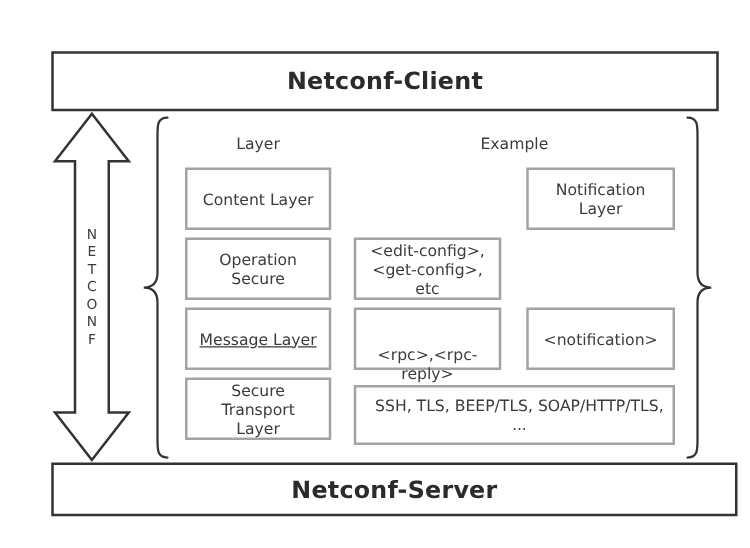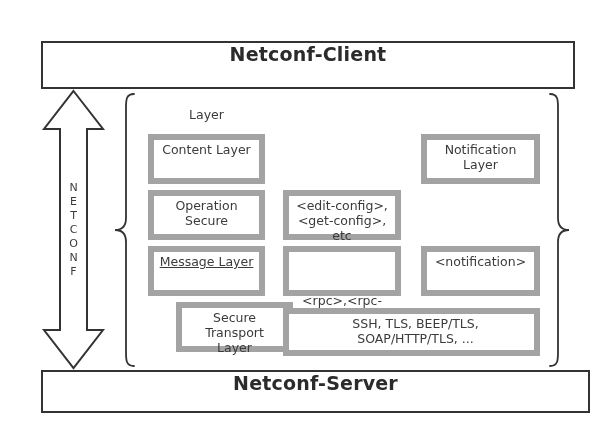--- a/index.html
+++ b/index.html
@@ -19,21 +19,21 @@
     overflow: hidden;
   }
   .abs { position: absolute; }
 
   
   .endpoint {
     box-sizing: border-box;
     border: 2px solid #333333;
     background: #ffffff;
     display: flex;
-    align-items: flex-start;
+    align-items: center;
     justify-content: center;
     font-weight: bold;
     font-size: 19px;
     letter-spacing: 0.2px;
     color: #2b2b2b;
   }
   #client-box { left: 41px; top: 41px; width: 534px; height: 48px; }
   #server-box { left: 41px; top: 370px; width: 549px; height: 43px; }
 
   
@@ -76,37 +76,37 @@
     top: 106px;
     height: 18px;
     line-height: 18px;
   }
   #header-layer   { left: 148px; width: 117px; }
   #header-example { left: 283px; width: 257px; }
 
   
   .dbox {
     box-sizing: border-box;
-    border: 6px solid #a3a3a3;
+    border: 2px solid #a3a3a3;
     background: #ffffff;
     display: flex;
-    align-items: flex-start;
+    align-items: center;
     justify-content: center;
     text-align: center;
     font-size: 12.5px;
     line-height: 15px;
     color: #3b3b3b;
     padding: 2px 4px;
   }
 
   
   #box-layer-0 { left: 148px; top: 134px; width: 117px; height: 50px; }
   #box-layer-1 { left: 148px; top: 190px; width: 117px; height: 50px; }
   #box-layer-2 { left: 148px; top: 246px; width: 117px; height: 50px; text-decoration: underline; }
-  #box-layer-3 { left: 148px; top: 302px; width: 117px; height: 50px; margin-left: 28px; }
+  #box-layer-3 { left: 148px; top: 302px; width: 117px; height: 50px; }
 
   
   #box-ex1-0 { left: 283px; top: 134px; width: 118px; height: 50px; }
   #box-ex1-1 { left: 283px; top: 190px; width: 118px; height: 50px; }
   #box-ex1-2 { left: 283px; top: 246px; width: 118px; height: 50px; }
 
   
   #box-ex2-0 { left: 421px; top: 134px; width: 119px; height: 50px; }
   #box-ex2-1 { left: 421px; top: 246px; width: 119px; height: 50px; }
 
@@ -145,20 +145,21 @@
   </div>
 
   <div class="abs brace" id="brace-right">
     <svg width="26" height="276" viewBox="0 0 26 276" xmlns="http://www.w3.org/2000/svg">
       <path d="M4 2 C12 2 12 8 12 16 L12 126 C12 134 16 138 23 138
                C16 138 12 142 12 150 L12 260 C12 268 12 274 4 274" fill="none" stroke="#333333" stroke-width="1.8" stroke-linecap="round"></path>
     </svg>
   </div>
 
   <div class="abs col-header" id="header-layer">Layer</div>
+  <div class="abs col-header" id="header-example">Example</div>
 
   <div class="abs dbox" id="box-layer-0">
     <span>Content Layer</span>
   </div>
   <div class="abs dbox" id="box-layer-1">
     <span>Operation Secure</span>
   </div>
   <div class="abs dbox" id="box-layer-2">
     <span>Message Layer</span>
   </div>

